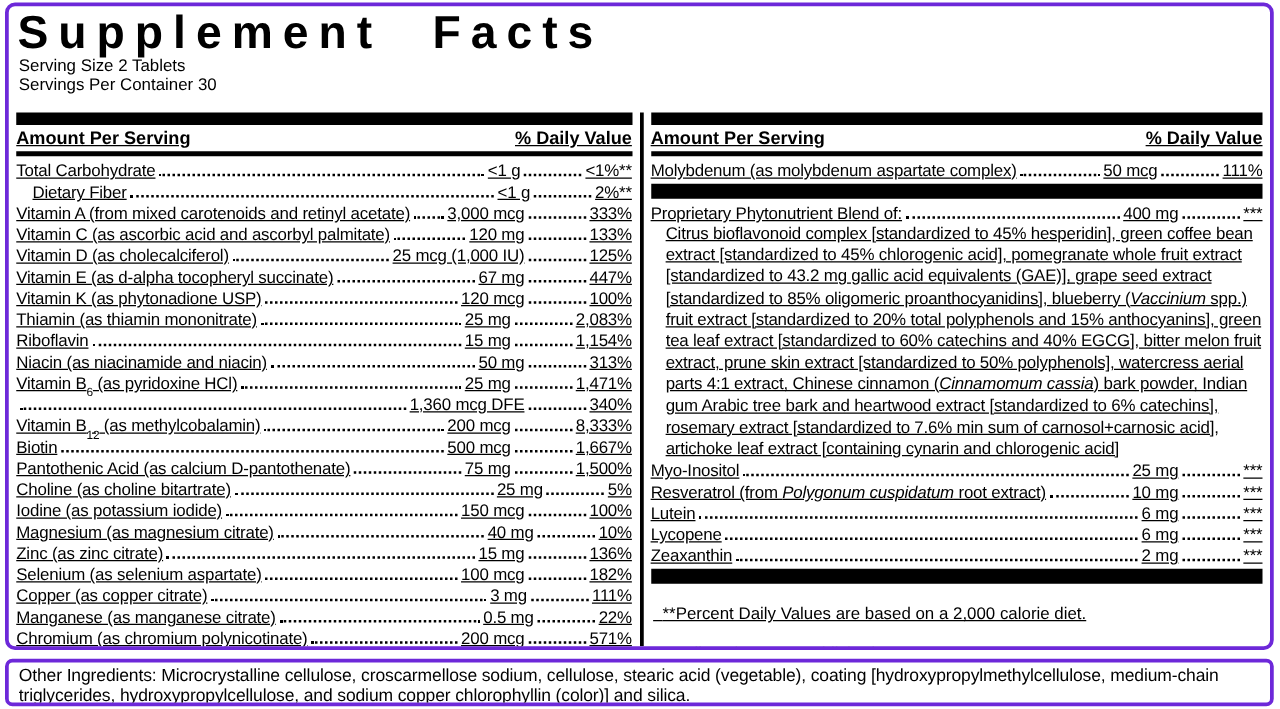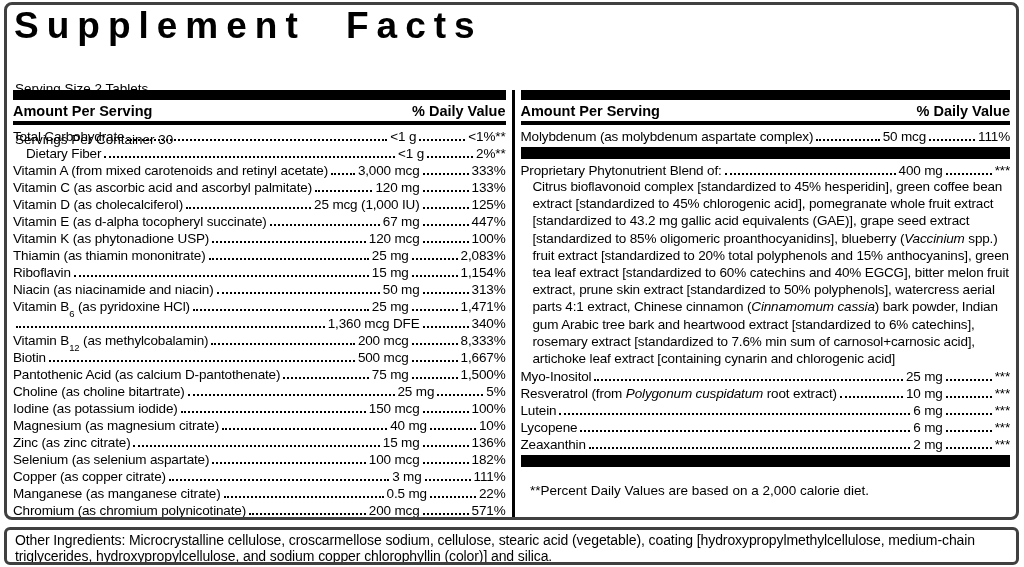--- a/index.html
+++ b/index.html
@@ -5,55 +5,55 @@
   * { box-sizing: border-box; margin: 0; padding: 0; }
   html, body { width: 1024px; height: 567px; background: #ffffff; }
   body {
     position: relative;
     font-family: "Liberation Sans", "DejaVu Sans", sans-serif;
     color: #000;
   }
 
   .panel {
     position: absolute;
-    border: 3px solid #404040;
+    border: 3px solid #6d28d9;
     border-radius: 8px;
     background: #fff;
     overflow: hidden;
   }
   .main-panel { left: 4px; top: 2px; width: 1015px; height: 518px; }
   .other-panel { left: 4px; top: 527px; width: 1015px; height: 38px; border-radius: 6px; padding: 2px 8px; }
 
   .label-title {
     font-size: 37px;
     font-weight: bold;
     letter-spacing: 8px;
     word-spacing: 22px;
     line-height: 1.04;
     margin: 2px 0 0 7px;
     white-space: nowrap;
   }
   .serving-line {
     font-size: 13.5px;
     line-height: 15px;
     margin-left: 8px;
-    margin-top: 36px;
   }
 
   .columns {
     position: absolute;
     left: 0; right: 0; top: 85px; bottom: 0;
     display: flex;
   }
   .col {
     flex: 1 1 50%;
     min-width: 0;
     padding: 0 6px;
     display: flex;
     flex-direction: column;
+    text-decoration: underline;
   }
   .col-right { border-left: 3px solid #000; }
 
   .topbar { height: 10px; background: #000; flex: none; }
   .col-header {
     display: flex;
     justify-content: space-between;
     align-items: flex-end;
     font-weight: bold;
     font-size: 14.5px;

